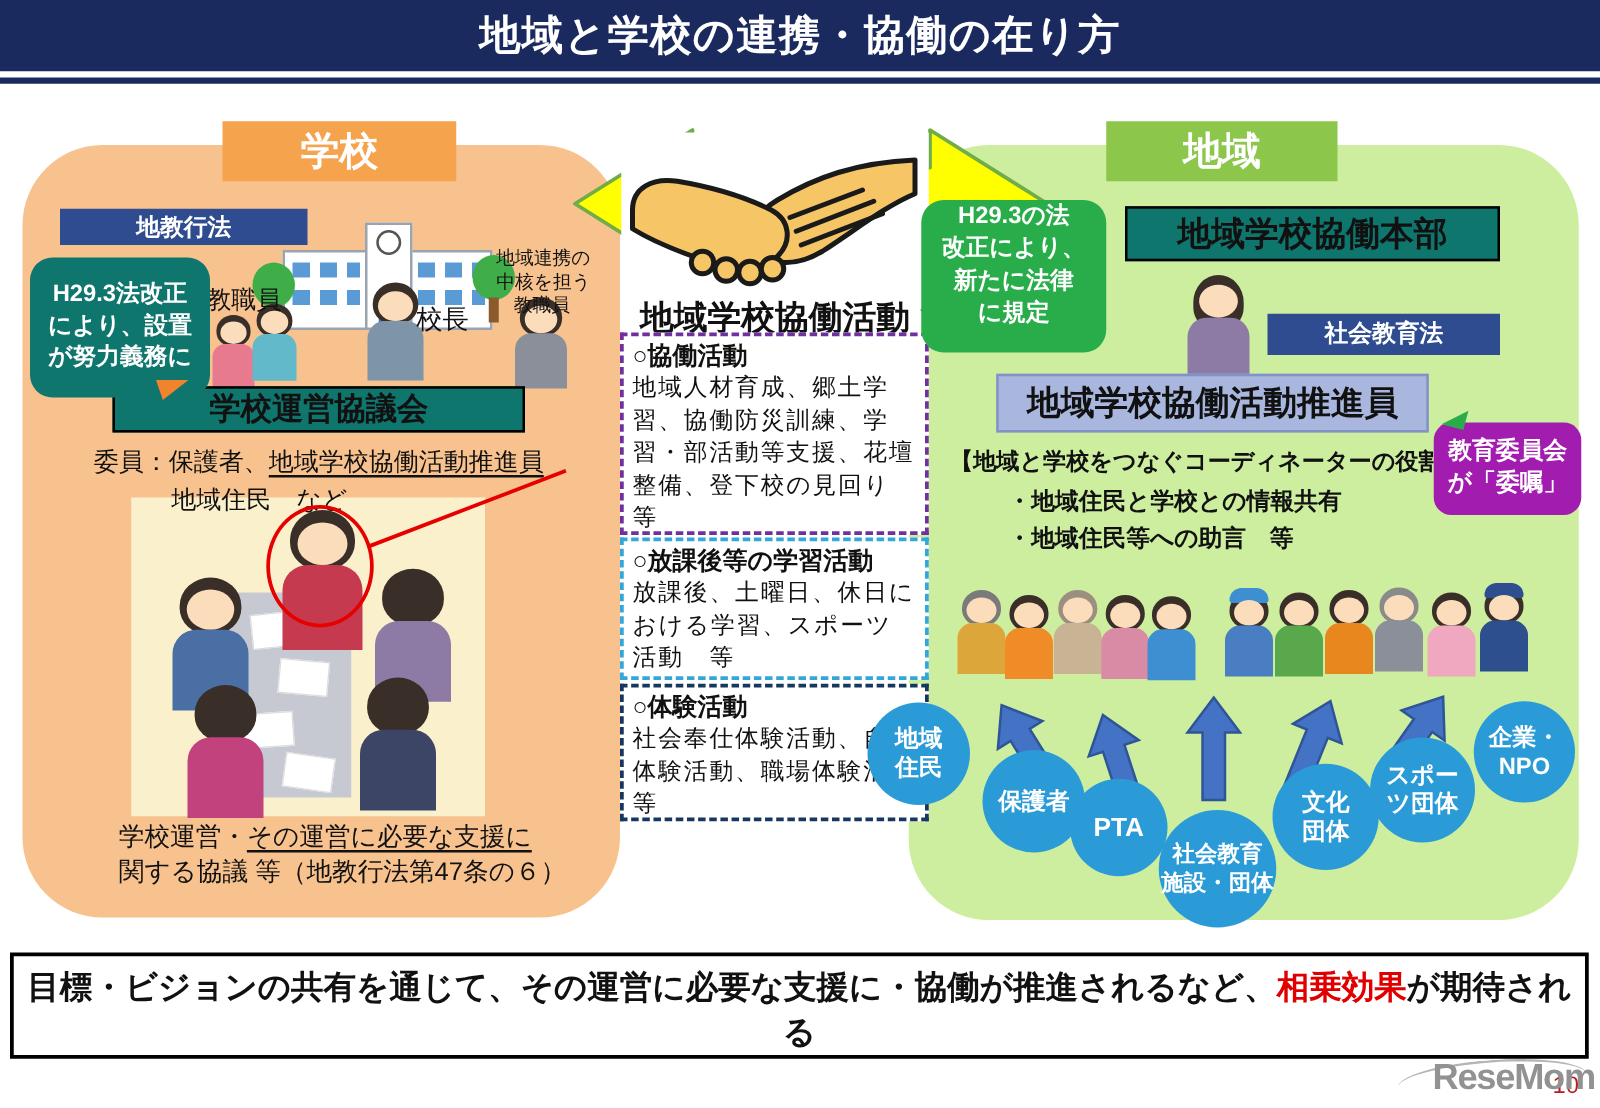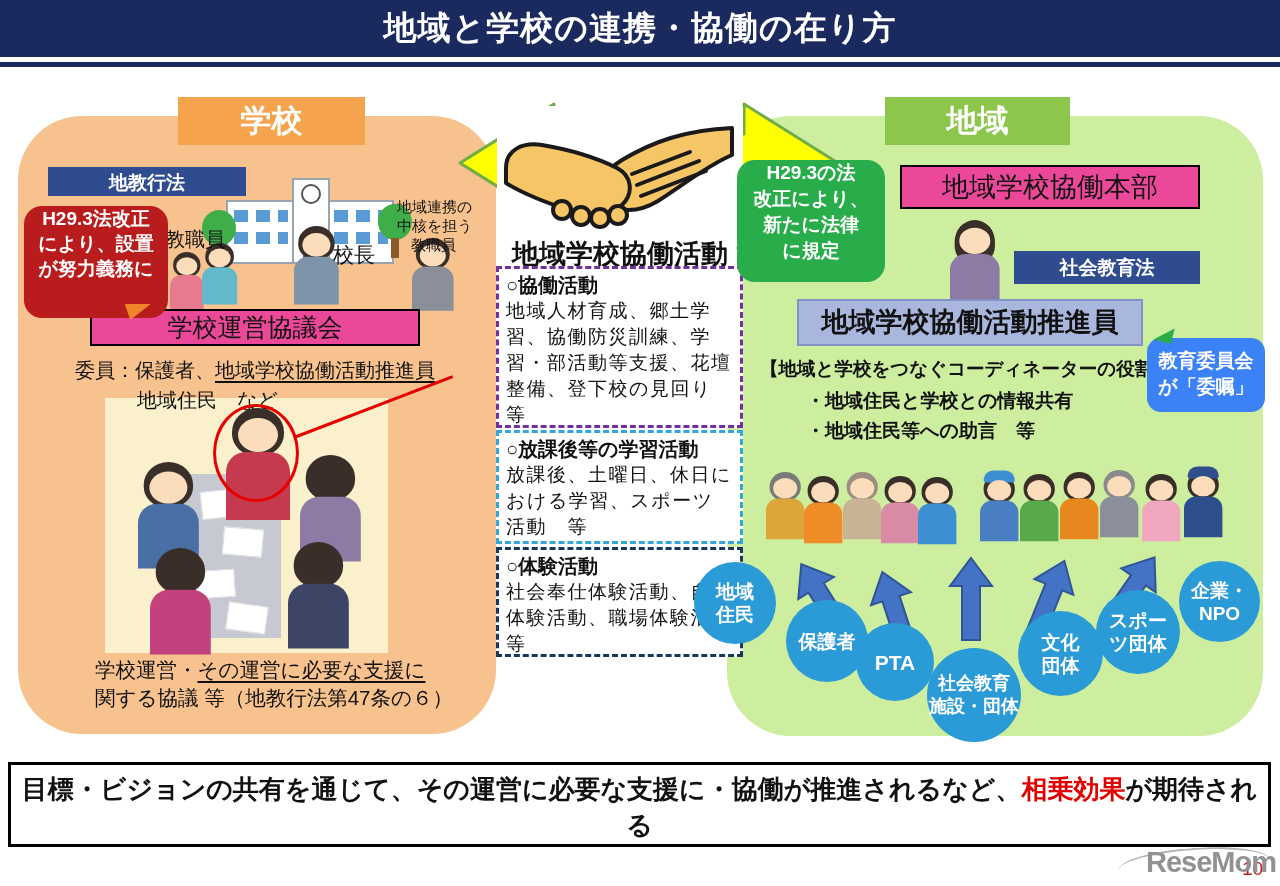--- a/index.html
+++ b/index.html
@@ -14,35 +14,35 @@
   
   .panelL{left:18px;top:116px;width:478px;height:618px;background:#F7C28E;border-radius:64px;z-index:1}
   .panelR{left:727px;top:116px;width:536px;height:620px;background:#CDEE9F;border-radius:64px;z-index:1}
   .hdrSchool{left:178px;top:97px;width:187px;height:48px;background:#F5A34D;color:#fff;
              font-size:31px;font-weight:bold;text-align:center;line-height:48px;z-index:3}
   .hdrComm{left:885px;top:97px;width:185px;height:48px;background:#8CC64B;color:#fff;
            font-size:31px;font-weight:bold;text-align:center;line-height:48px;z-index:3}
   .badge{background:#2E4C8F;color:#fff;font-weight:bold;font-size:19px;text-align:center;z-index:3}
   
   .bubble{border-radius:18px;color:#fff;font-weight:bold;text-align:center;z-index:5}
-  .bubOrangeL{left:24px;top:206px;width:144px;height:112px;background:#b91c1c;font-size:19px;line-height:25px;}
+  .bubOrangeL{left:24px;top:206px;width:144px;height:112px;background:#0f766e;font-size:19px;line-height:25px;padding-top:17px}
   .bubOrangeL:after{content:"";position:absolute;bottom:-15px;right:24px;width:0;height:0;
       border:13px solid transparent;border-top:16px solid #F0832C;transform:skewX(-25deg)}
   .bubGreenR{left:737px;top:160px;width:148px;height:122px;background:#29AD4B;font-size:19px;line-height:26px;padding-top:0}
   .bubGreenR:after{content:"";position:absolute;left:-13px;bottom:22px;width:0;height:0;
       border:12px solid transparent;border-right:16px solid #29AD4B}
-  .bubCommission{left:1147px;top:338px;width:118px;height:74px;background:#3b82f6;font-size:19px;line-height:26px;padding-top:10px;border-radius:14px}
+  .bubCommission{left:1147px;top:338px;width:118px;height:74px;background:#a21caf;font-size:19px;line-height:26px;padding-top:10px;border-radius:14px}
   .bubCommission:after{content:"";position:absolute;top:-12px;left:8px;width:0;height:0;
       border-width:0 0 16px 18px;border-style:solid;border-color:transparent transparent #29AD4B transparent;transform:rotate(15deg)}
   .calloutC{left:455px;top:666px;width:192px;height:58px;background:#F0832C;border-radius:12px;
             color:#fff;font-weight:bold;font-size:19px;line-height:24px;text-align:center;padding-top:5px;z-index:5}
   .calloutC:after{content:"";position:absolute;left:-14px;top:2px;width:0;height:0;
       border-width:0 18px 16px 0;border-style:solid;border-color:transparent #F0832C transparent transparent;transform:rotate(18deg)}
   
-  .wbox{background:#ec4899;border:2px solid #000;font-weight:normal;text-align:center;z-index:4}
+  .wbox{background:#0f766e;border:2px solid #000;font-weight:bold;text-align:center;z-index:4}
   .councilBox{left:90px;top:309px;width:330px;height:37px;font-size:25px;line-height:33px}
   .hqBox{left:900px;top:165px;width:300px;height:44px;font-size:27px;line-height:40px}
   .promoterBox{left:797px;top:299px;width:346px;height:47px;background:#A9B7DE;border:2px solid #8193C5;
                font-size:27px;font-weight:bold;text-align:center;line-height:43px;z-index:4}
   
   .whiteCenter{left:497px;top:106px;width:246px;height:162px;background:#fff;z-index:3}
   .handshake{left:500px;top:112px;z-index:4}
   .activityTitle{left:497px;top:236px;width:246px;font-size:27px;font-weight:bold;text-align:center;z-index:4}
   .actBox{left:496px;width:247px;background:#fff;padding:3px 7px;z-index:4}
   .actBox .h{font-size:20px;font-weight:bold;line-height:26px}

